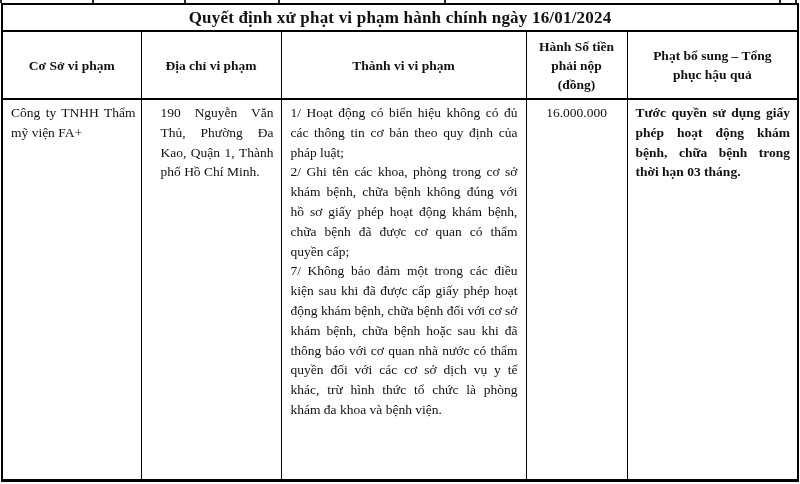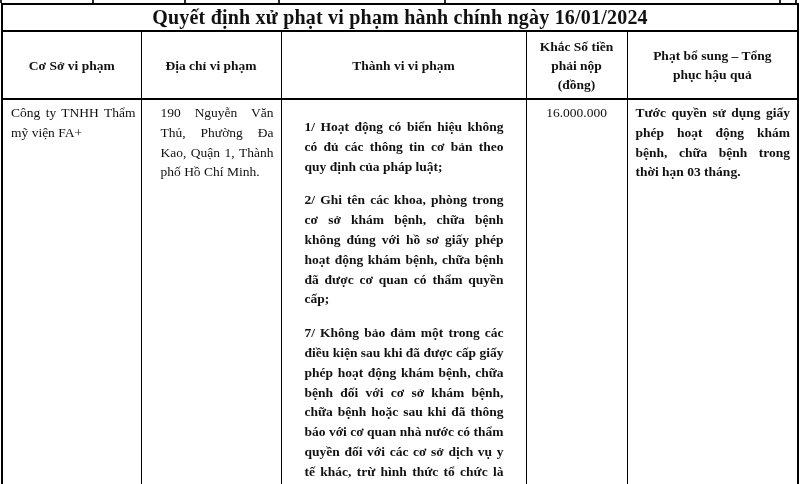--- a/index.html
+++ b/index.html
@@ -41,21 +41,21 @@
   }
   .penalty-table th, .penalty-table td {
     border: 1px solid #000000;
     box-sizing: border-box;
   }
   .title-cell {
     height: 27px;
     text-align: center;
     vertical-align: middle;
     font-weight: bold;
-    font-size: 20px;
+    font-size: 17px;
     padding: 0 4px;
     letter-spacing: 0.2px;
   }
   .header-row th {
     height: 68px;
     text-align: center;
     vertical-align: middle;
     font-weight: bold;
     font-size: 13.5px;
     line-height: 19px;
@@ -70,23 +70,22 @@
     font-size: 13.5px;
     line-height: 19.8px;
     text-align: justify;
   }
   td.cell-facility   { padding: 3px 5px 0 8px; }
   td.cell-address    { padding: 3px 7px 0 19px; }
   td.cell-violations { padding: 3px 8px 0 9px; }
   td.cell-amount     { padding: 3px 2px 0 2px; text-align: center; margin-top: 28px; }
   td.cell-additional { padding: 3px 7px 0 8px; font-weight: bold; }
   .cell-violations p {
-    margin: 14px;
+    margin: 0;
     text-align: justify;
-    font-weight: bold;
   }
 </style>
 </head>
 <body>
 
 <div class="page">
 
   <div class="prev-sliver">
     <div class="tick" style="left:0px"></div>
     <div class="tick" style="left:92px"></div>
@@ -106,21 +105,21 @@
       <col style="width:171px">
     </colgroup>
     <thead>
       <tr>
         <th class="title-cell" colspan="5">Quyết định xử phạt vi phạm hành chính ngày 16/01/2024</th>
       </tr>
       <tr class="header-row">
         <th>Cơ Sở vi phạm</th>
         <th>Địa chỉ vi phạm</th>
         <th>Thành vi vi phạm</th>
-        <th>Khắc Số tiền
+        <th>Hành Số tiền
 phải nộp
 (đồng)</th>
         <th>Phạt bổ sung – Tổng
 phục hậu quả</th>
       </tr>
     </thead>
     <tbody>
       <tr class="body-row">
         <td class="cell-facility">Công ty TNHH Thẩm mỹ viện FA+</td>
         <td class="cell-address">190 Nguyễn Văn Thủ, Phường Đa Kao, Quận 1, Thành phố Hồ Chí Minh.</td>

